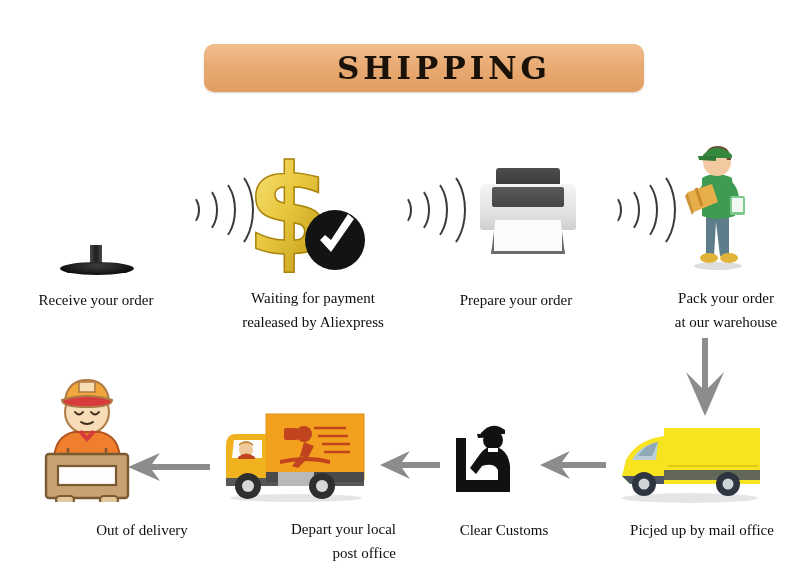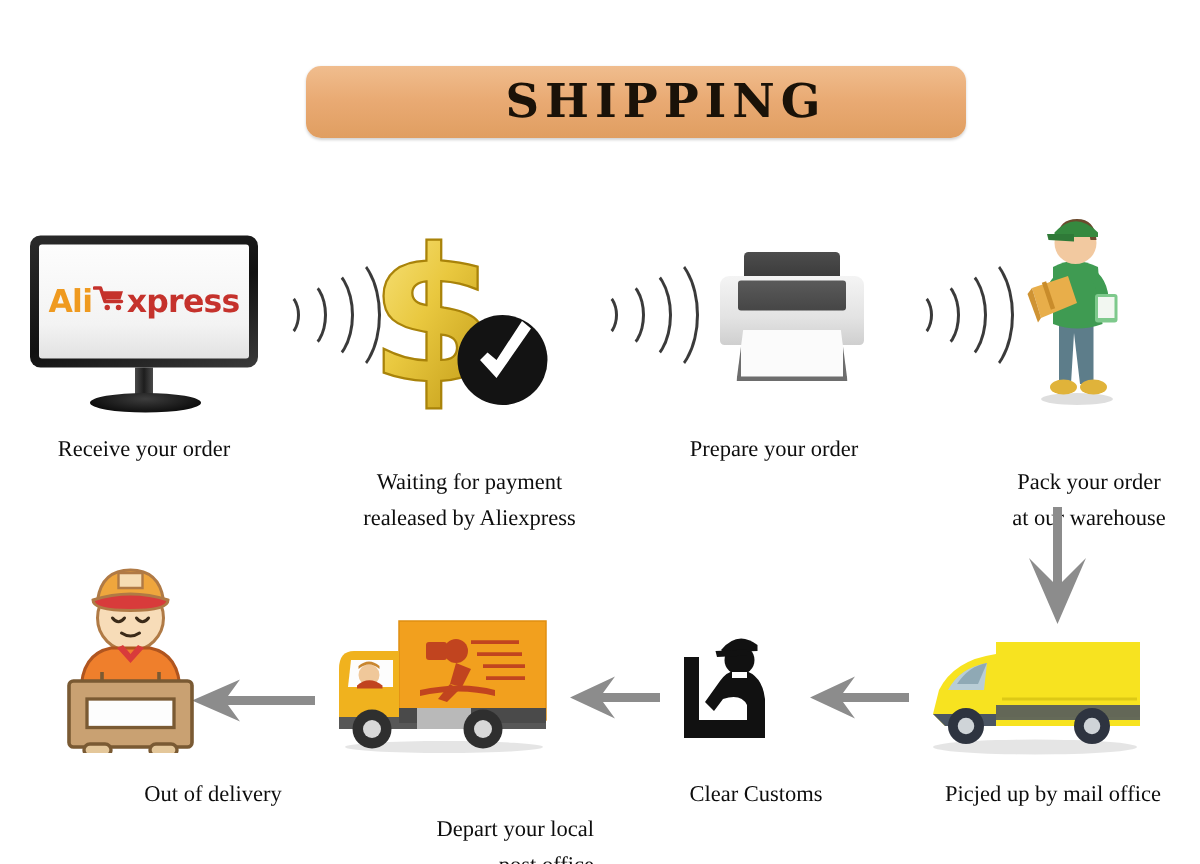--- a/index.html
+++ b/index.html
@@ -43,21 +43,21 @@
   
   .caption {
     position: absolute;
     text-align: center;
     font-size: 15px;
     line-height: 23px;
     color: #0d0d0d;
     white-space: pre-line;
     padding-left: 12px;
   }
-  .caption.two-line { line-height: 24px; margin-top: 24px; }
+  .caption.two-line { line-height: 24px; }
 
   .step-icon { position: absolute; }
 
   
   .waves {
     position: absolute;
     width: 58px;
     height: 84px;
   }
   .waves .arc {
@@ -165,36 +165,20 @@
   #delivery-icon { left: 32px; top: 370px; width: 110px; height: 132px; }
 </style>
 </head>
 <body>
 
 <div id="shipping-banner">
   <span class="banner-text">SHIPPING</span>
 </div>
 
 <div class="step-icon" id="monitor-icon">
-  <div class="mon-screen">
-    <div class="mon-inner">
-      <span class="ali-logo">
-        <span class="ali">Ali</span>
-        <span class="ali-cart">
-          <svg width="22" height="19" viewBox="0 0 22 19">
-            <path d="M1 3 H5 L8 12 H19" stroke="#c5322c" stroke-width="2.4" fill="none" stroke-linecap="round" stroke-linejoin="round"></path>
-            <path d="M6.2 5.2 H20 L18.3 10.6 H7.8 Z" fill="#c5322c"></path>
-            <circle cx="9.5" cy="16" r="1.8" fill="#c5322c"></circle>
-            <circle cx="17" cy="16" r="1.8" fill="#c5322c"></circle>
-          </svg>
-        </span>
-        <span class="xpress">xpress</span>
-      </span>
-    </div>
-  </div>
   <div class="mon-neck"></div>
   <div class="mon-base"></div>
 </div>
 
 <div class="waves" style="left:178px; top:168px;">
   <div class="arc a1"></div>
   <div class="arc a2"></div>
   <div class="arc a3"></div>
   <div class="arc a4"></div>
 </div>

